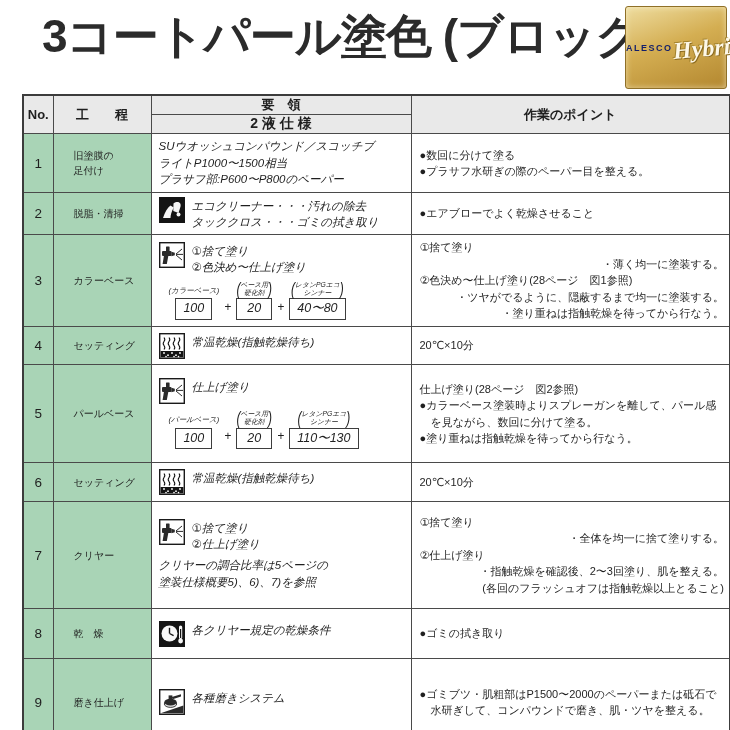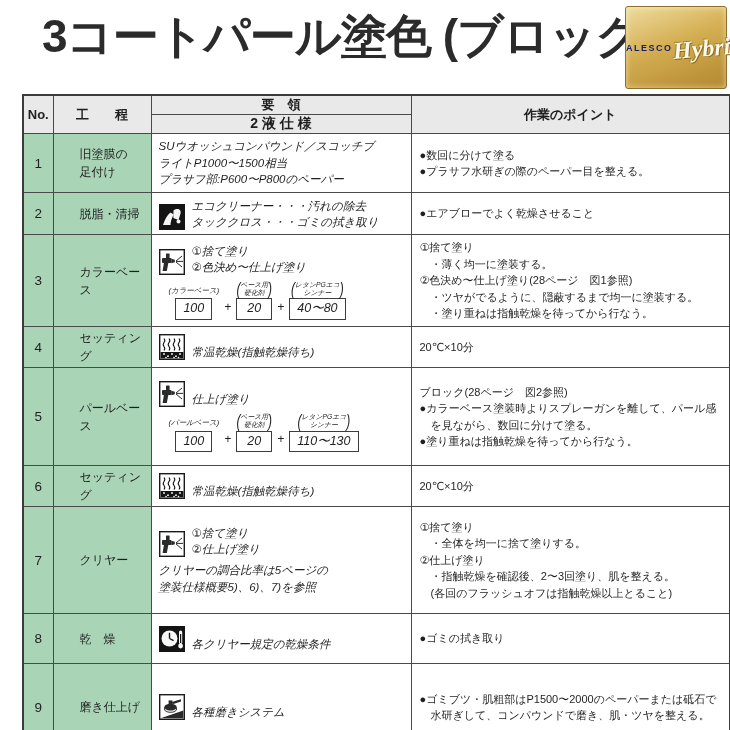--- a/index.html
+++ b/index.html
@@ -22,45 +22,45 @@
     font-weight:bold;font-size:24px;color:#fdf8e8;margin-top:2px;transform:rotate(-5deg);
     text-shadow:1px 1px 0 #8a6a20,-1px -1px 0 #a3832e;}
 
   
   table{position:absolute;left:22px;top:94px;border-collapse:collapse;table-layout:fixed;
     width:707px;border:2px solid #3c3c3c;}
   th,td{border:1px solid #4a4a4a;padding:0;vertical-align:middle;}
   th{background:#e9e9e9;font-size:13px;font-weight:bold;text-align:center;}
   th.sub{font-size:14px;}
   .no-cell{background:#a9d4b6;text-align:center;font-size:13.5px;}
-  .proc-cell{background:#a9d4b6;font-size:12px;padding:2px 4px 2px 26px;line-height:1.5;}
+  .proc-cell{background:#a9d4b6;font-size:10px;padding:2px 4px 2px 20px;line-height:1.5;}
   .yoryo-cell{background:#fff;font-size:11.5px;padding:4px 4px 4px 7px;line-height:1.4;font-style:italic;}
   .points-cell{background:#fff;font-size:11px;padding:4px 5px 4px 8px;line-height:1.5;}
 
-  .icon-row{display:flex;align-items:flex-end;gap:7px;}
+  .icon-row{display:flex;align-items:flex-start;gap:7px;}
   .cell-icon{width:26px;height:26px;flex:0 0 26px;}
   .cell-icon svg{display:block;width:26px;height:26px;}
   .icon-lines{padding-top:1px;}
   .plain-lines{line-height:1.45;}
   .extra-lines{margin-top:5px;line-height:1.5;}
 
   
   .ratio{display:flex;align-items:flex-end;margin:6px 0 0 10px;}
   .ratio-grp{display:flex;flex-direction:column;align-items:center;}
   .ratio-label{font-size:7.5px;white-space:nowrap;margin-bottom:2px;color:#222;}
   .ratio-label .bp{font-size:12px;line-height:1;transform:scaleY(1.5);display:inline-block;}
   .ratio-label .two{display:inline-flex;align-items:center;}
   .ratio-label .ll{display:inline-block;text-align:center;font-size:6.8px;line-height:1.15;}
   .ratio-box{border:1.3px solid #3d3d3d;background:#fff;font-size:12.5px;
     padding:1px 7px;min-width:20px;text-align:center;}
   .plus{font-size:12px;margin:0 5px 4px 5px;}
 
   
   .pt{padding-left:1em;text-indent:-1em;}
-  .pt.i1{padding-left:2em;}
+  .pt.i1{padding-left:2em;text-align:right;}
 </style>
 </head>
 <body>
 
 <div id="page">
 
   <div id="title">3コートパール塗色 (ブロック)</div>
 
   <div id="logo">
     <span class="logo-mark">
@@ -294,21 +294,21 @@
                       <div>レタンPGエコ</div>
                       <div>シンナー</div>
                     </span>
                     <span class="bp">)</span>
                   </span></span>
                 <span class="ratio-box">110〜130</span>
               </span>
             </div>
           </td>
           <td class="points-cell">
-            <div class="pt i0">ブロック(28ページ　図2参照)</div>
+            <div class="pt i0">仕上げ塗り(28ページ　図2参照)</div>
             <div class="pt i0">●カラーベース塗装時よりスプレーガンを離して、パール感を見ながら、数回に分けて塗る。</div>
             <div class="pt i0">●塗り重ねは指触乾燥を待ってから行なう。</div>
           </td>
         </tr>
         <tr style="height: 39px;">
           <td class="no-cell">6</td>
           <td class="proc-cell">
             <div>セッティング</div>
           </td>
           <td class="yoryo-cell">

